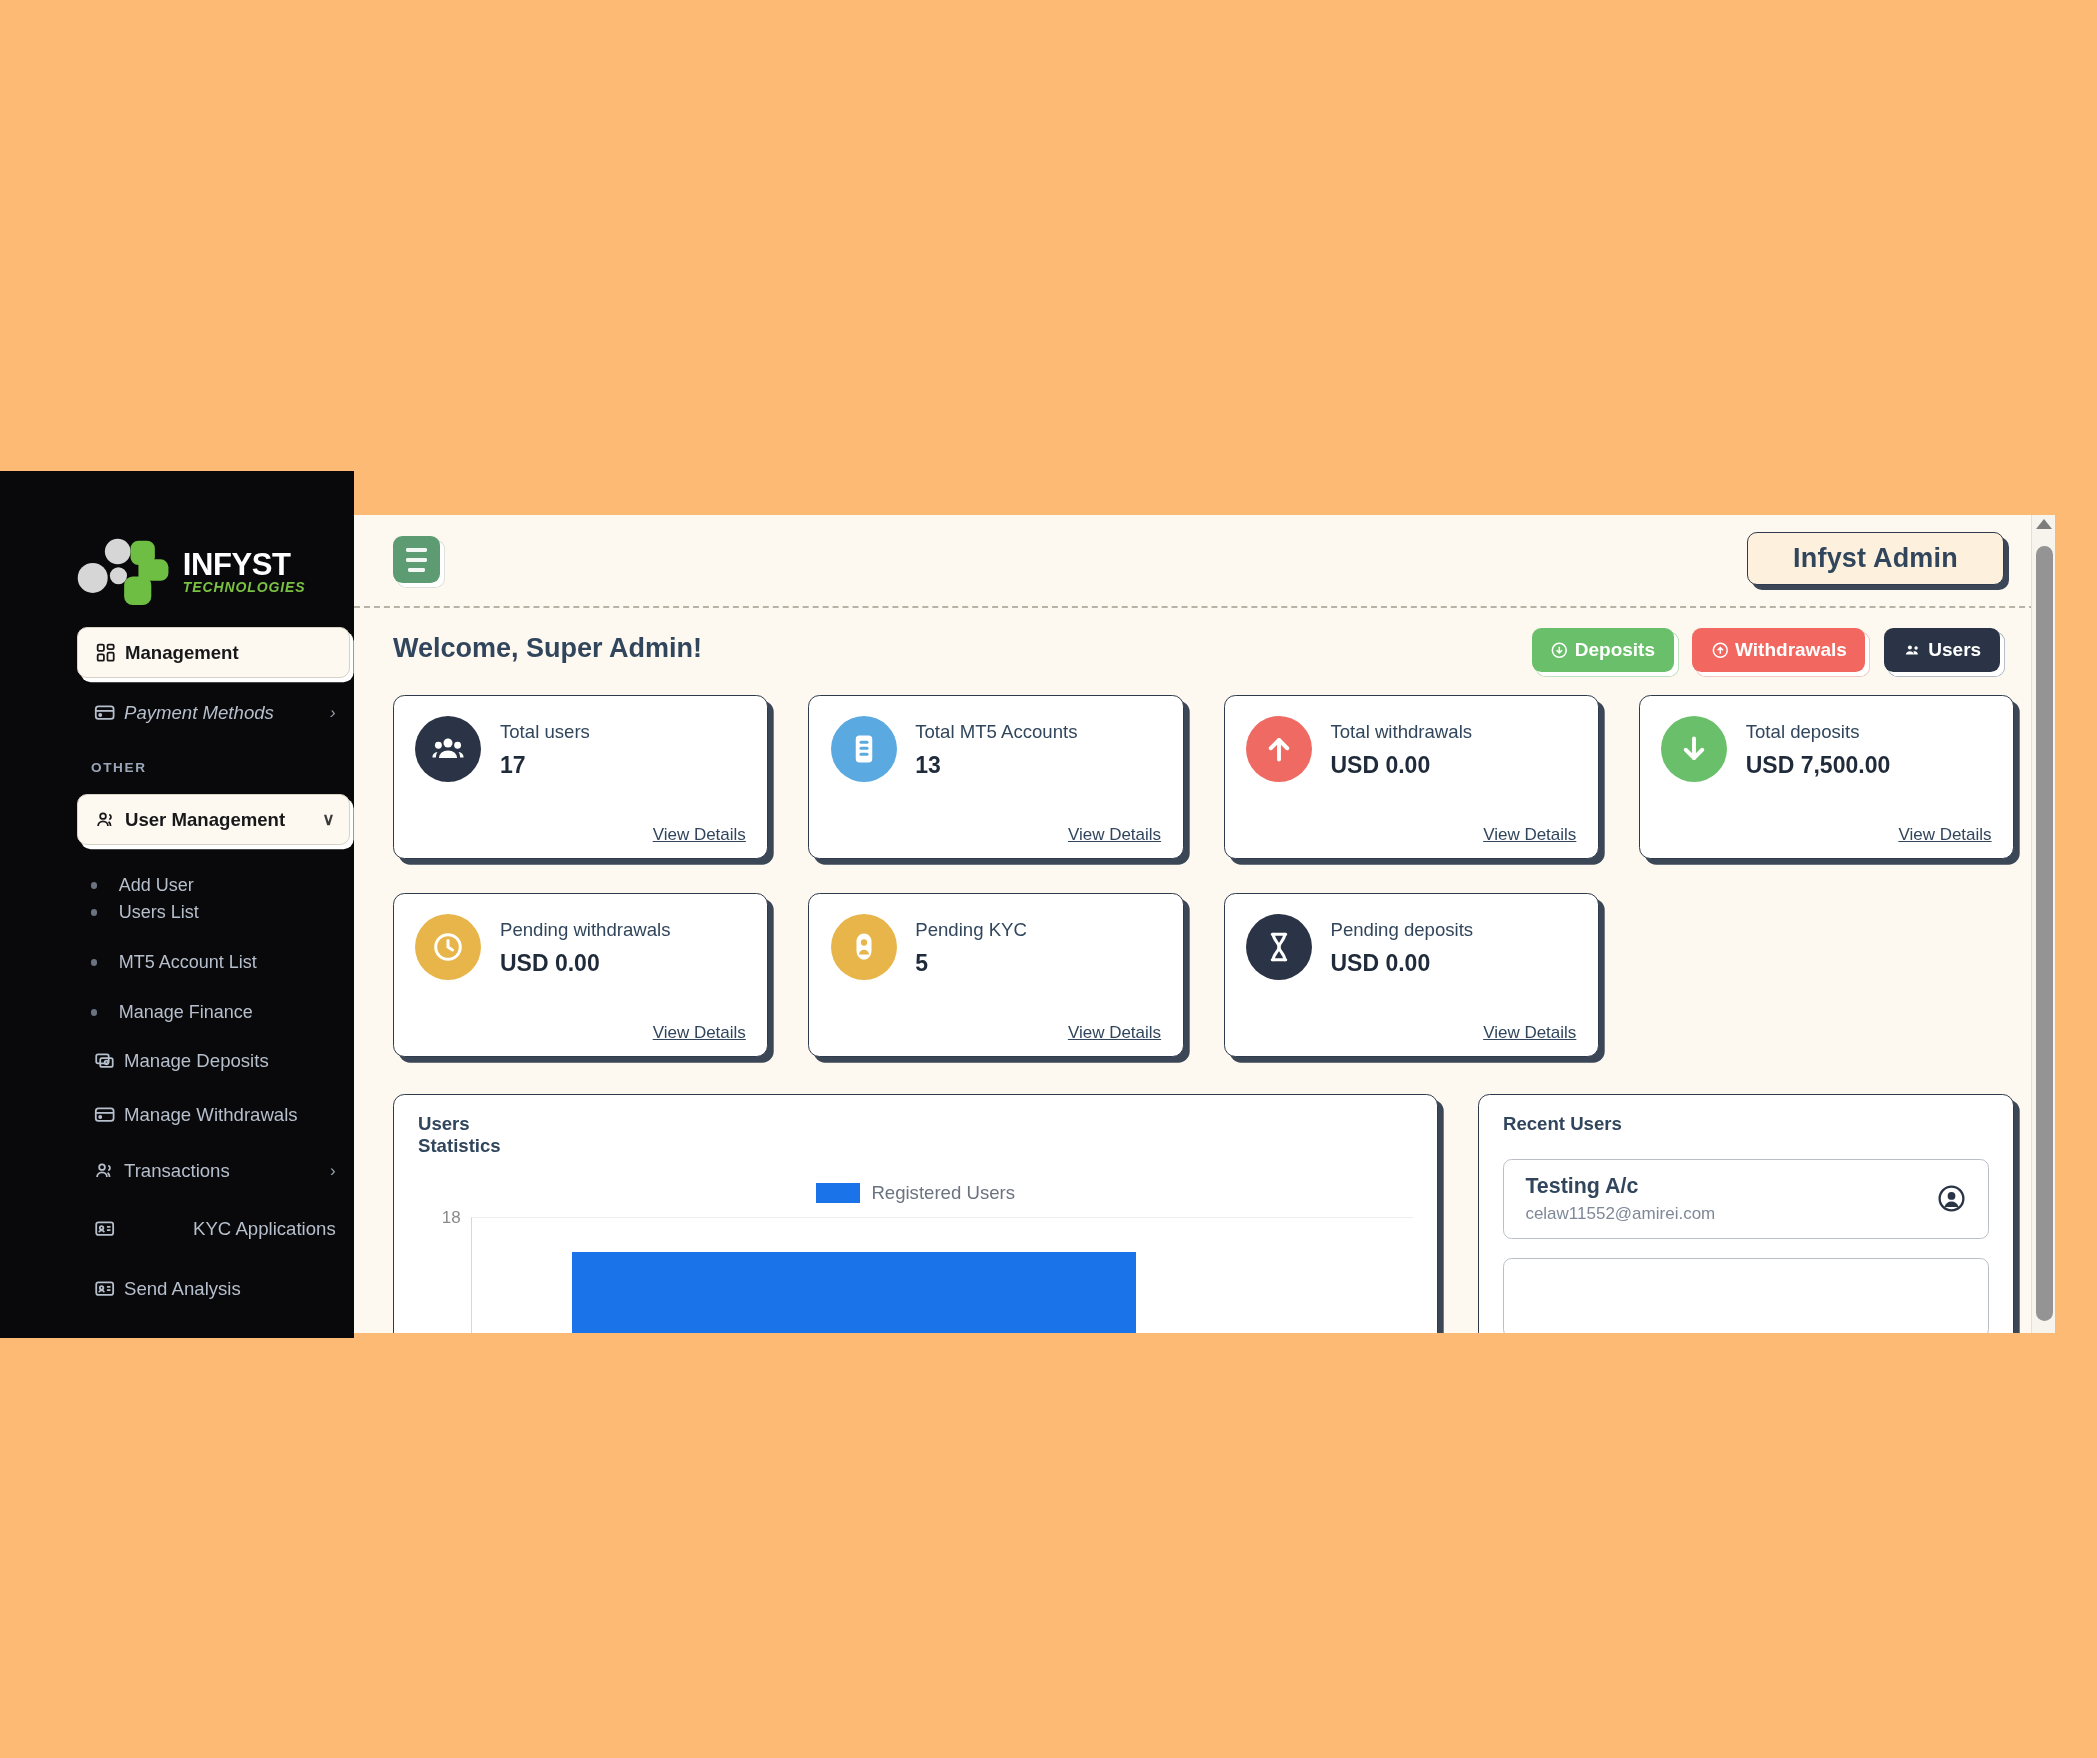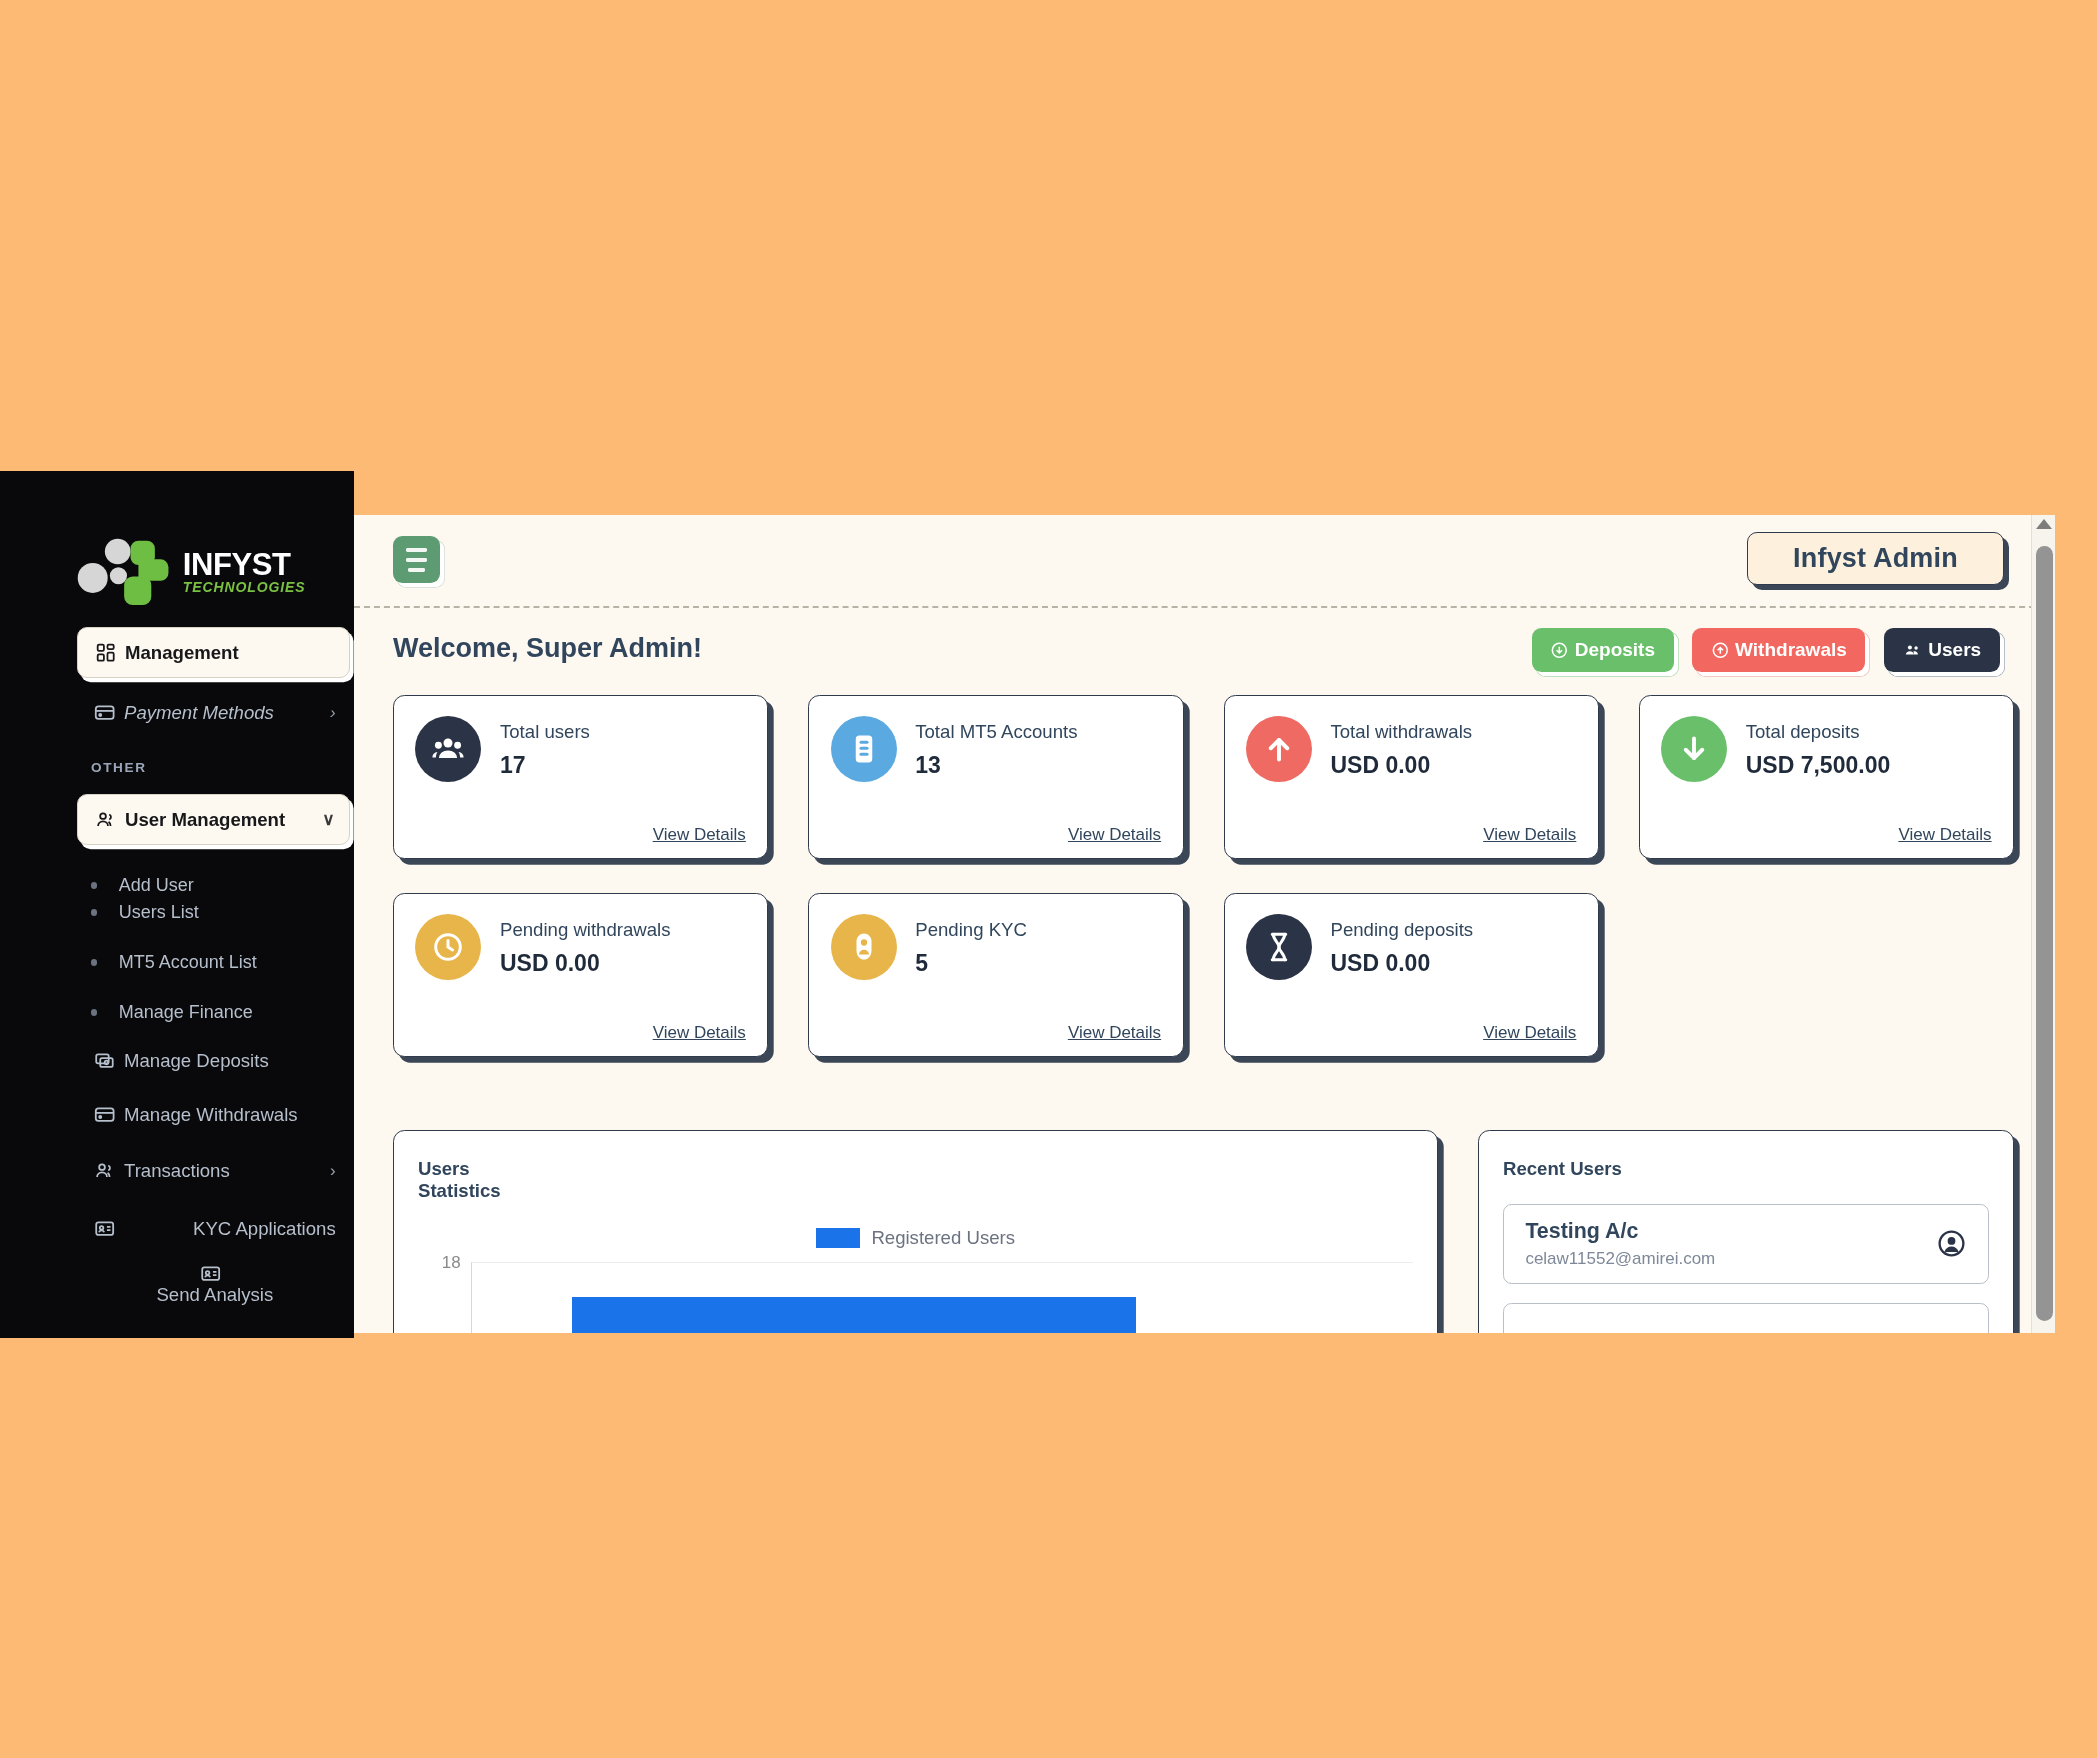--- a/index.html
+++ b/index.html
@@ -202,22 +202,21 @@
 
   
   .lower {
     display: flex; gap: 40px; margin-top: 37px;
   }
   .panel {
     background: #ffffff;
     border: 1.4px solid #2f3b4c;
     border-radius: 11.4px;
     box-shadow: 5.7px 5.7px 0 #3b4757;
-    padding: 27px 24px;
-    margin-top: 36px;
+    padding: 18px 24px;
   }
   .panel.stats { flex: 0 0 1045px; height: 307px; overflow: hidden; }
   .panel.recent { flex: 1; height: 307px; overflow: hidden; }
 
   .stats-head { display: flex; align-items: center; gap: 23px; }
   .stats-head-title {
     color: #31465c; font-size: 18.6px; font-weight: 700; line-height: 1.2;
     width: 86px; flex: none;
   }
   .year-select {
@@ -409,21 +408,21 @@
         <svg width="21.4" height="21.4" viewBox="0 0 24 24" fill="none" stroke="currentColor" stroke-width="2">
           <rect x="2.5" y="5" width="19" height="14" rx="2.5"></rect>
           <circle cx="8.5" cy="11" r="2"></circle>
             <path d="M5.6 16c.4-1.4 1.6-2.2 2.9-2.2s2.5.8 2.9 2.2"></path>
           <path d="M14.5 10h4M14.5 13.5h4"></path>
         </svg>
       </span>
       <span class="lbl">KYC Applications</span>
     </div>
 
-    <div class="nav-item" style="top:792px;flex-direction:column;">
+    <div class="nav-item" style="top:792px;">
       <span class="ico">
         <svg width="21.4" height="21.4" viewBox="0 0 24 24" fill="none" stroke="currentColor" stroke-width="2">
           <rect x="2.5" y="5" width="19" height="14" rx="2.5"></rect>
           <circle cx="8.5" cy="11" r="2"></circle>
             <path d="M5.6 16c.4-1.4 1.6-2.2 2.9-2.2s2.5.8 2.9 2.2"></path>
           <path d="M14.5 10h4M14.5 13.5h4"></path>
         </svg>
       </span>
       <span class="lbl">Send Analysis</span>
     </div>

